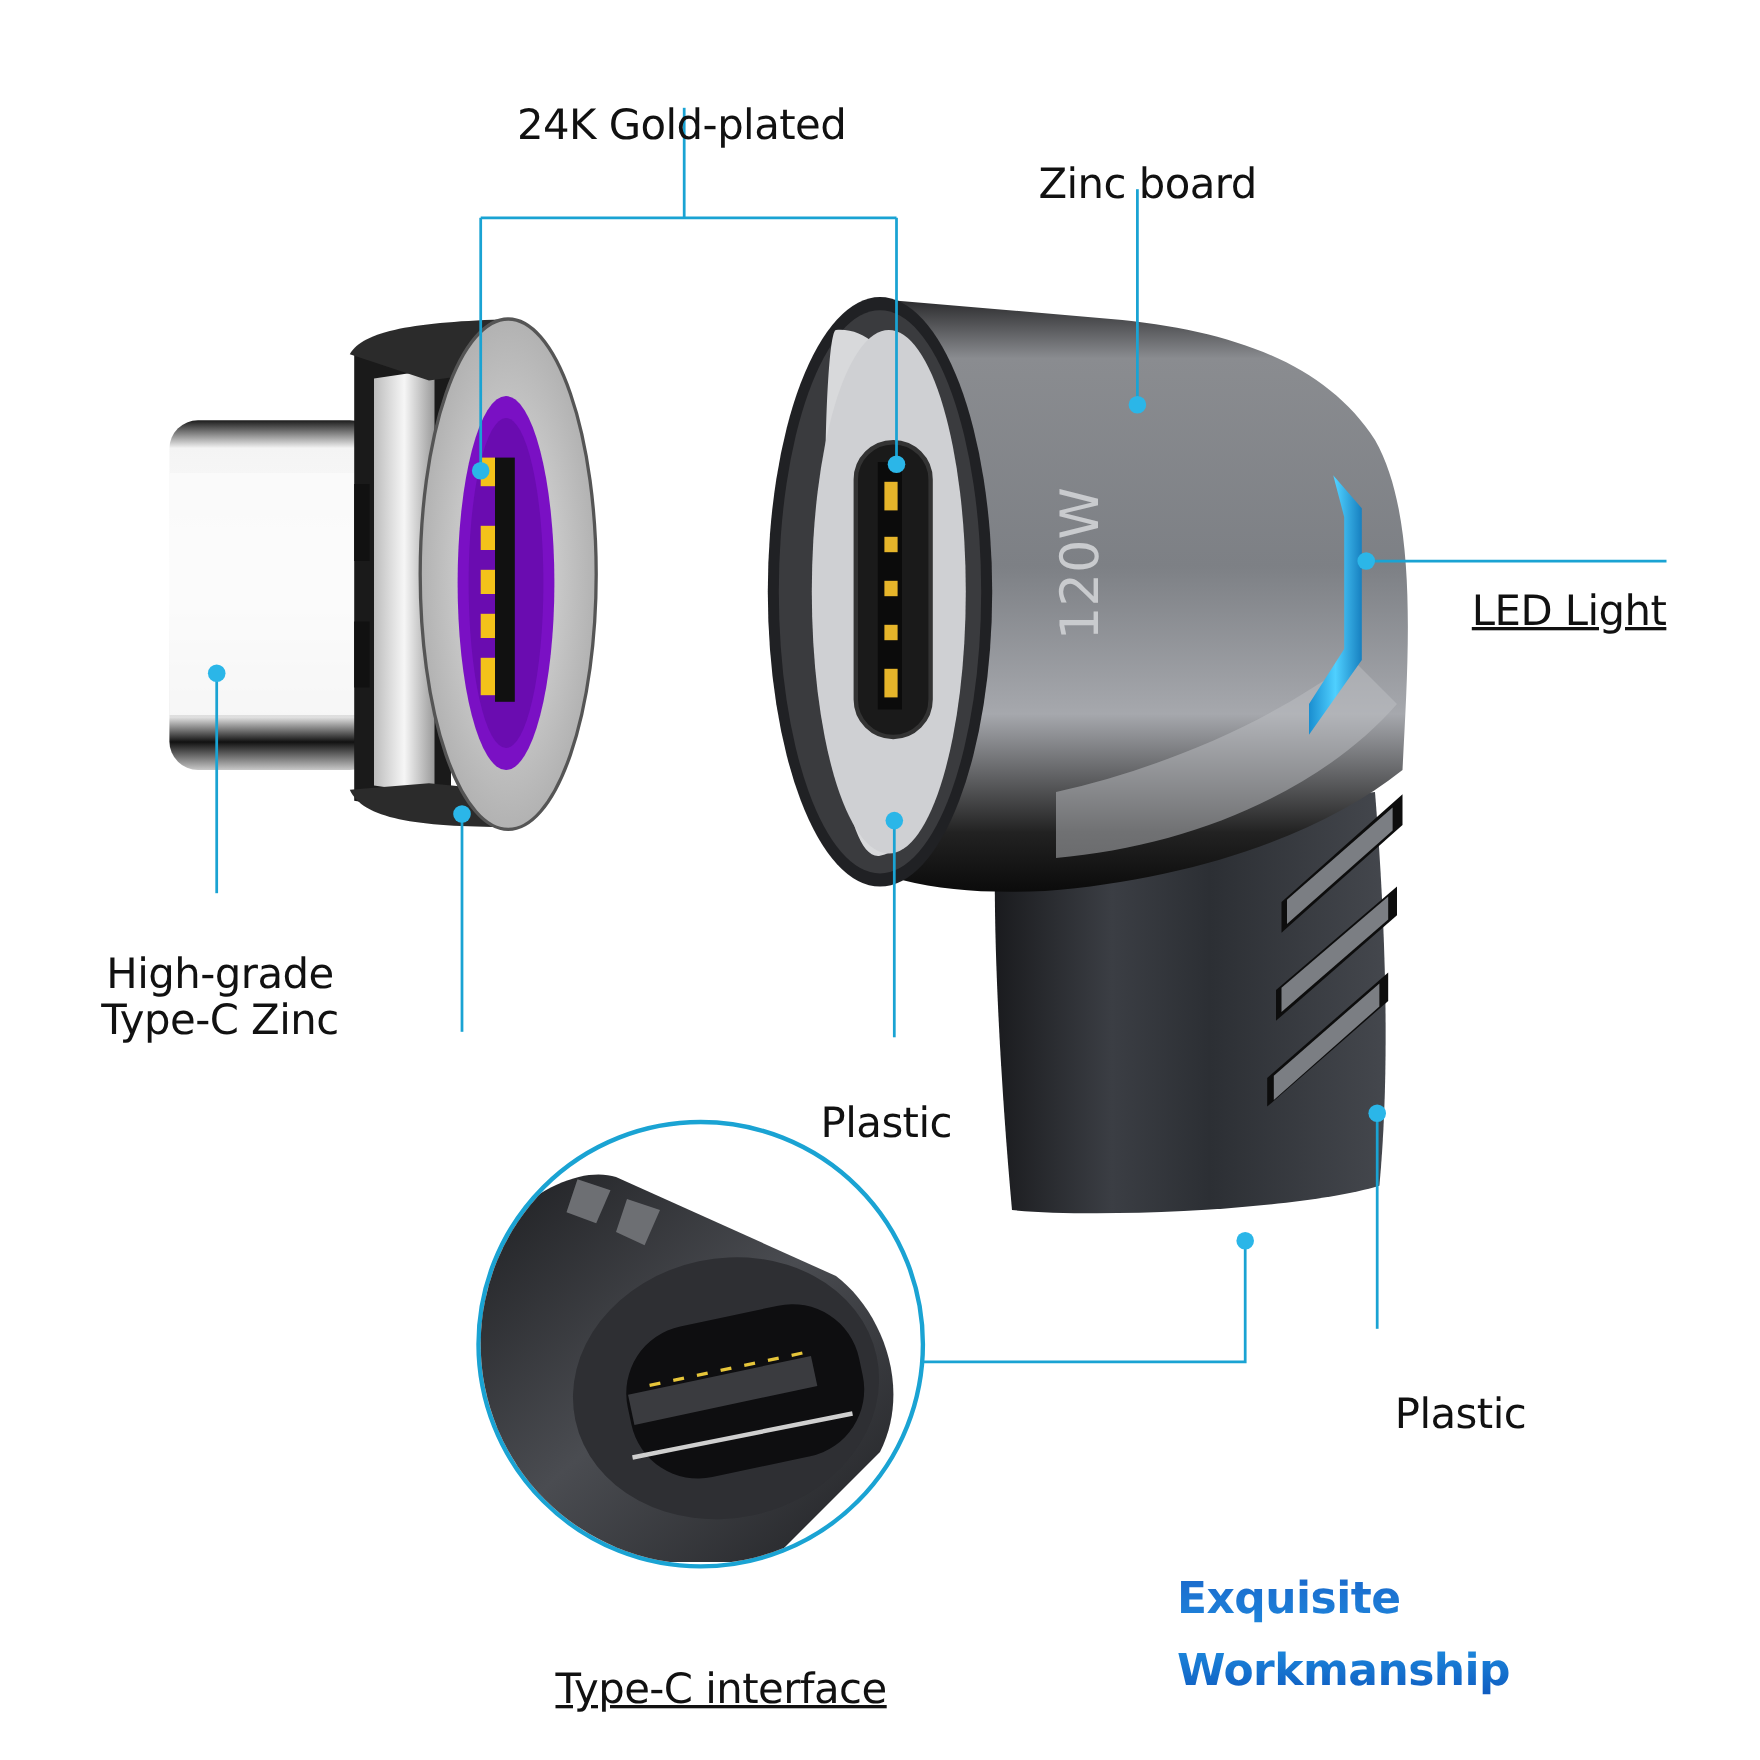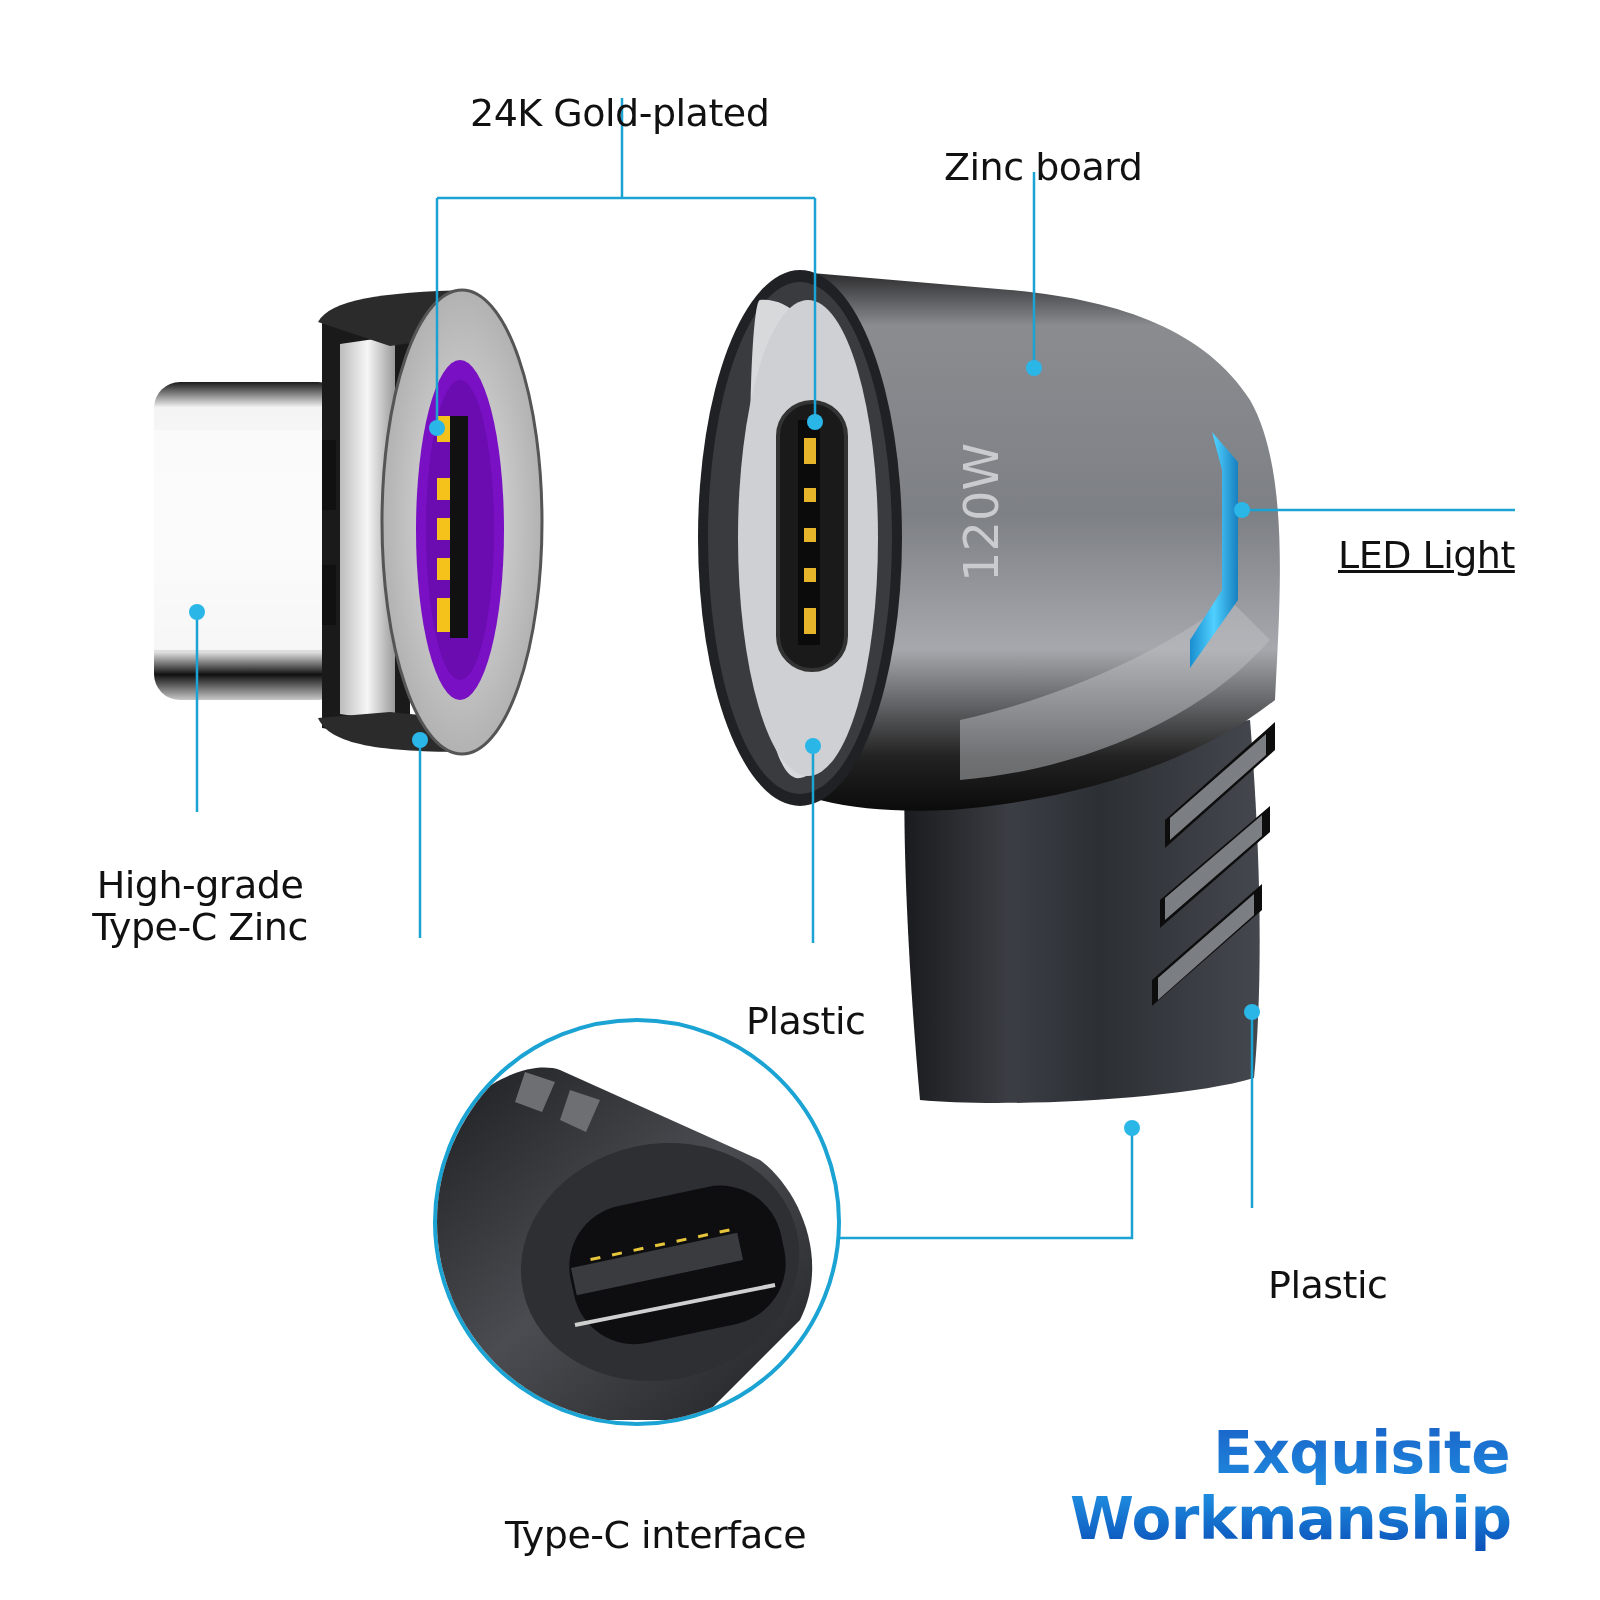--- a/index.html
+++ b/index.html
@@ -2,22 +2,22 @@
 <html><head>
 <meta charset="utf-8">
 <style>
   html, body { margin: 0; padding: 0; background: #ffffff; }
   body { width: 1600px; height: 1600px; position: relative; overflow: hidden;
          font-family: "DejaVu Sans", "Liberation Sans", sans-serif; }
   .canvas { position: absolute; left: 0; top: 0; width: 1600px; height: 1600px; }
   .label { position: absolute; color: #111; font-size: 38px; line-height: 42px;
            letter-spacing: -0.5px; white-space: nowrap; text-align: center; margin-top: 44px; }
   .label.multi { white-space: pre-line; }
-  .headline { position: absolute; font-weight: bold; font-size: 58px; line-height: 66px;
-              text-align: right; white-space: pre-line; letter-spacing: -0.5px;
+  .headline { position: absolute; font-weight: bold; font-size: 40px; line-height: 66px;
+              text-align: left; white-space: pre-line; letter-spacing: -0.5px;
               background: linear-gradient(180deg, #1a62c8 0%, #1f8ee0 55%, #0a4fb8 100%);
               -webkit-background-clip: text; background-clip: text; color: transparent;
               -webkit-text-fill-color: transparent; }
   svg { position: absolute; left: 0; top: 0; }
 </style>
 </head>
 <body>
 
 <div class="canvas">
 
@@ -206,18 +206,18 @@
 <div class="label" style="left:1338px; top:490px;text-decoration:underline;">LED Light</div>
 
 <div class="label multi" style="left:90px; top:820px; width:220px;">High-grade
 Type-C Zinc</div>
 
 
 <div class="label" style="left:746px; top:956px;">Plastic</div>
 
 <div class="label" style="left:1268px; top:1220px;">Plastic</div>
 
-<div class="label" style="left:505px; top:1470px;">Type-C interface</div>
+<div class="label" style="left:505px; top:1470px;text-decoration:underline;">Type-C interface</div>
 
 <div class="headline" style="left:1070px; top:1420px; width:440px;">Exquisite
 Workmanship</div>
 
 </div>
 
 </body></html>

